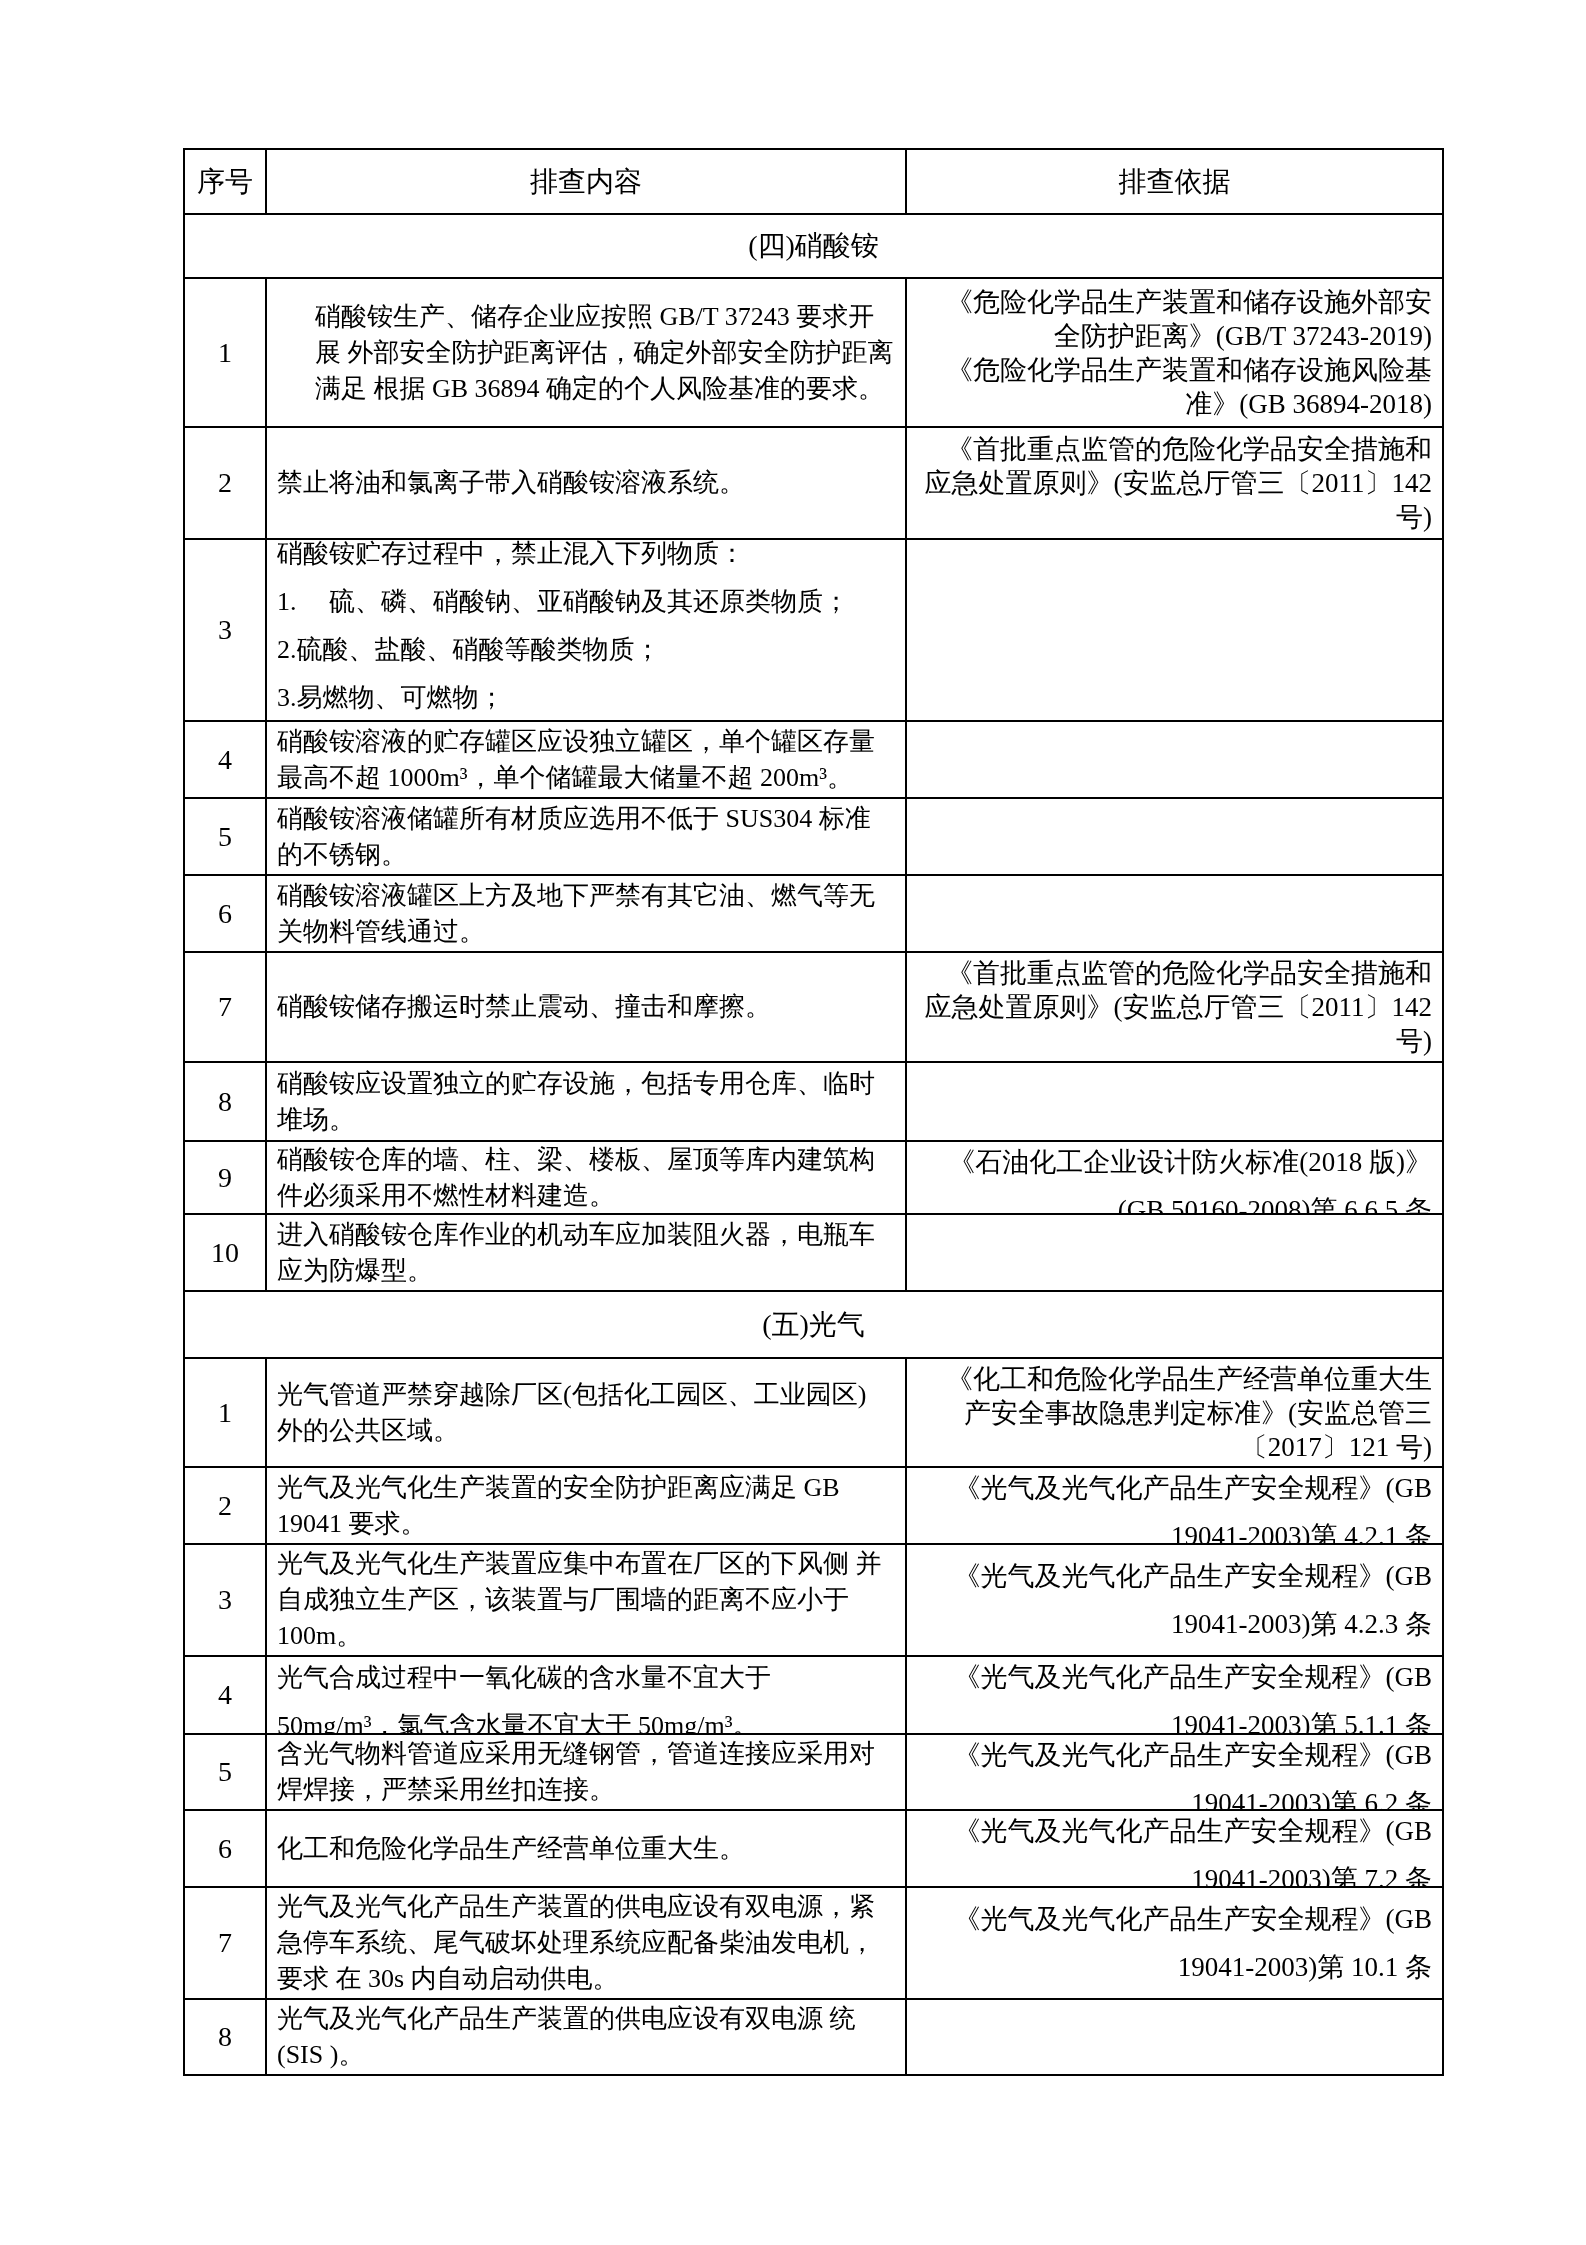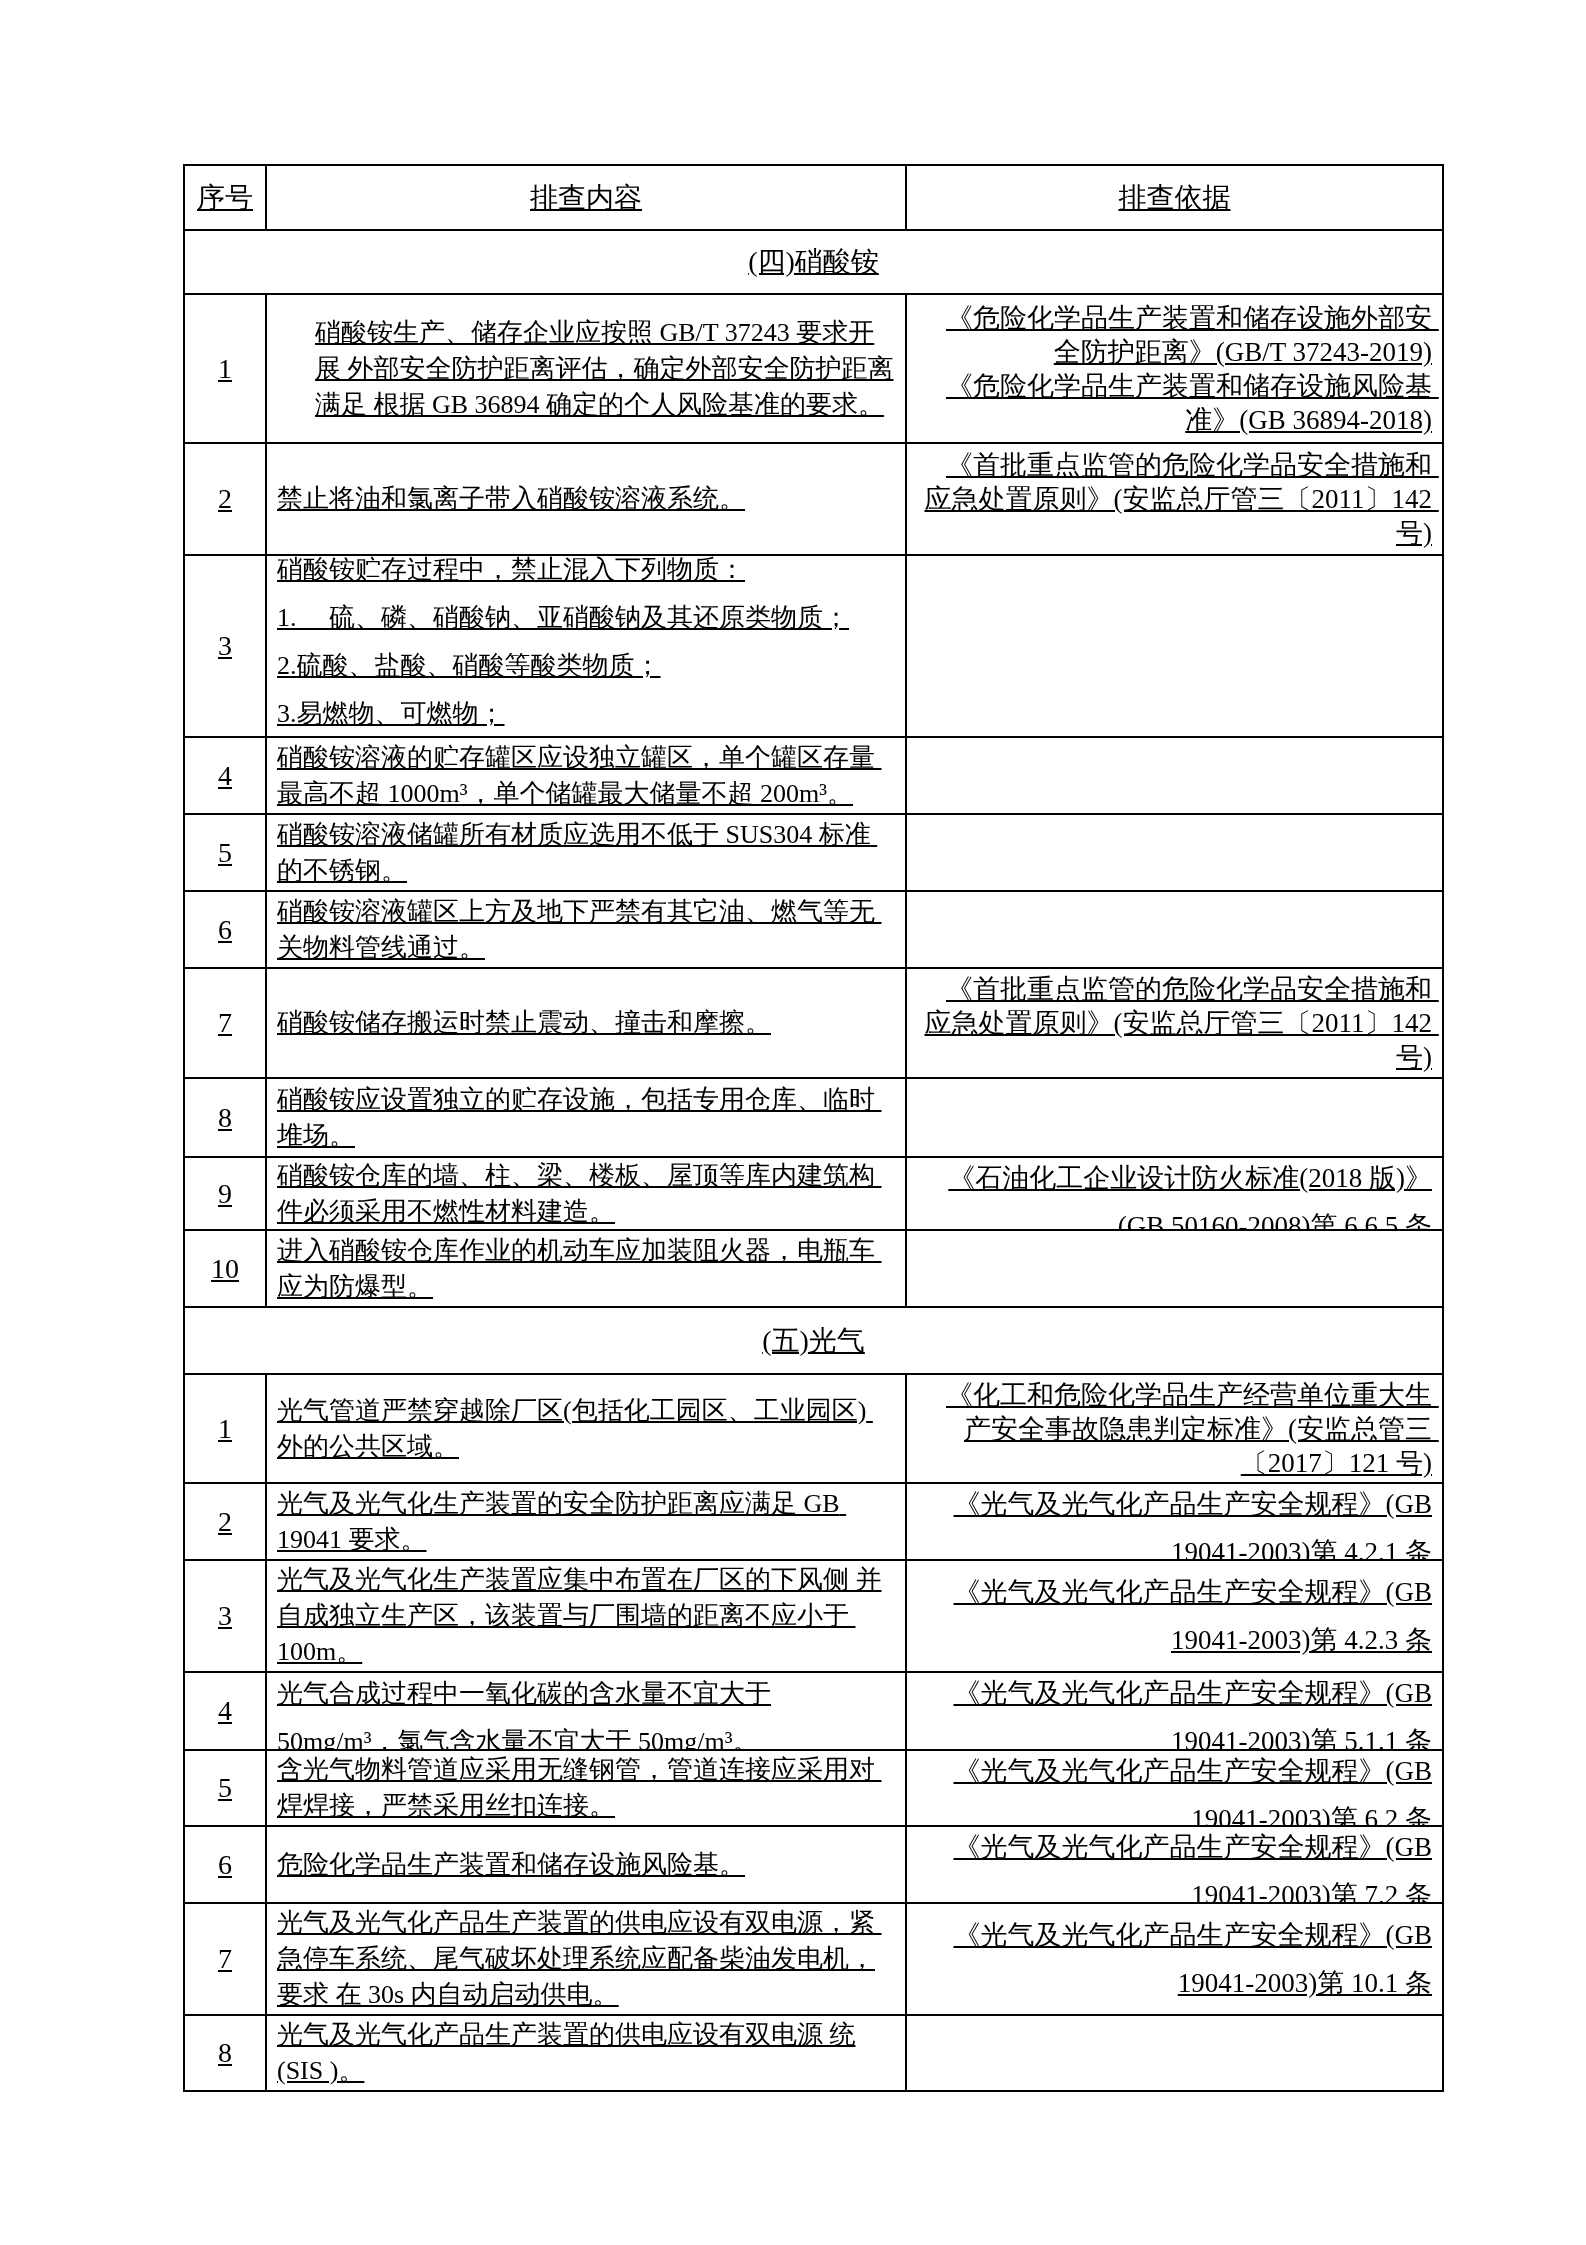--- a/index.html
+++ b/index.html
@@ -11,25 +11,24 @@
     width: 1586px;
     height: 2245px;
     position: relative;
     overflow: hidden;
     font-family: "Liberation Serif", "DejaVu Serif", serif;
     color: #000000;
   }
   .doc-table {
     position: absolute;
     left: 183px;
-    top: 164px;
+    top: 148px;
     border-collapse: collapse;
     table-layout: fixed;
     width: 1259px;
-    text-decoration: underline;
   }
   .doc-table td, .doc-table th {
     border: 2px solid #000000;
     padding: 0;
     vertical-align: top;
     font-weight: normal;
   }
   .cell {
     box-sizing: border-box;
     display: flex;
@@ -375,21 +374,21 @@
         </td>
       </tr>
       <tr>
         <td>
           <div class="cell num-cell" style="height: 75px;">
             <div class="p">6</div>
           </div>
         </td>
         <td>
           <div class="cell content-cell" style="height: 75px;">
-            <div class="p">危险化学品生产装置和储存设施风险基。</div>
+            <div class="p">化工和危险化学品生产经营单位重大生。</div>
           </div>
         </td>
         <td>
           <div class="cell basis-cell ref clip" style="height: 75px;">
             <div class="p">《光气及光气化产品生产安全规程》(GB</div>
             <div class="p">19041-2003)第 7.2 条</div>
           </div>
         </td>
       </tr>
       <tr>

